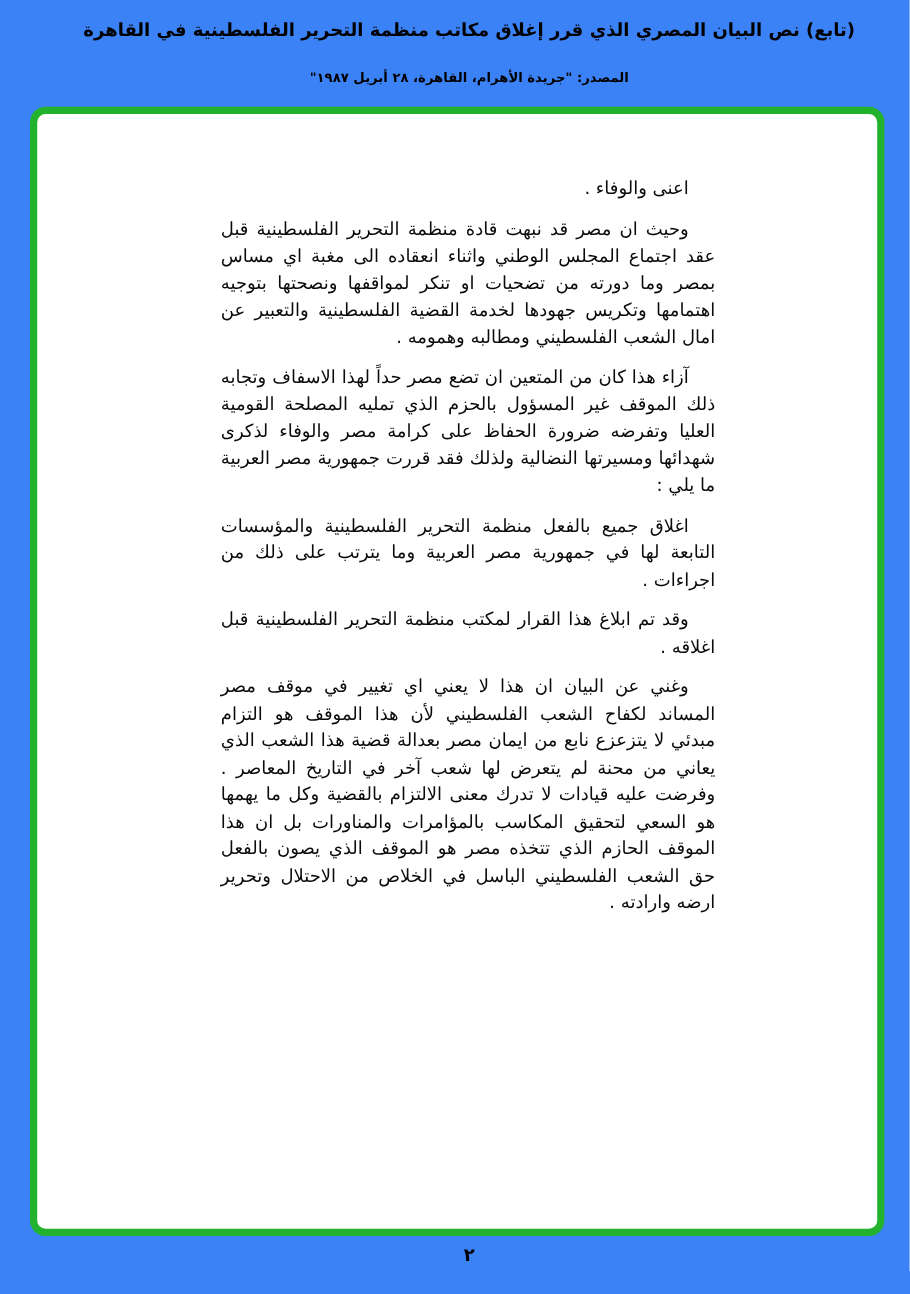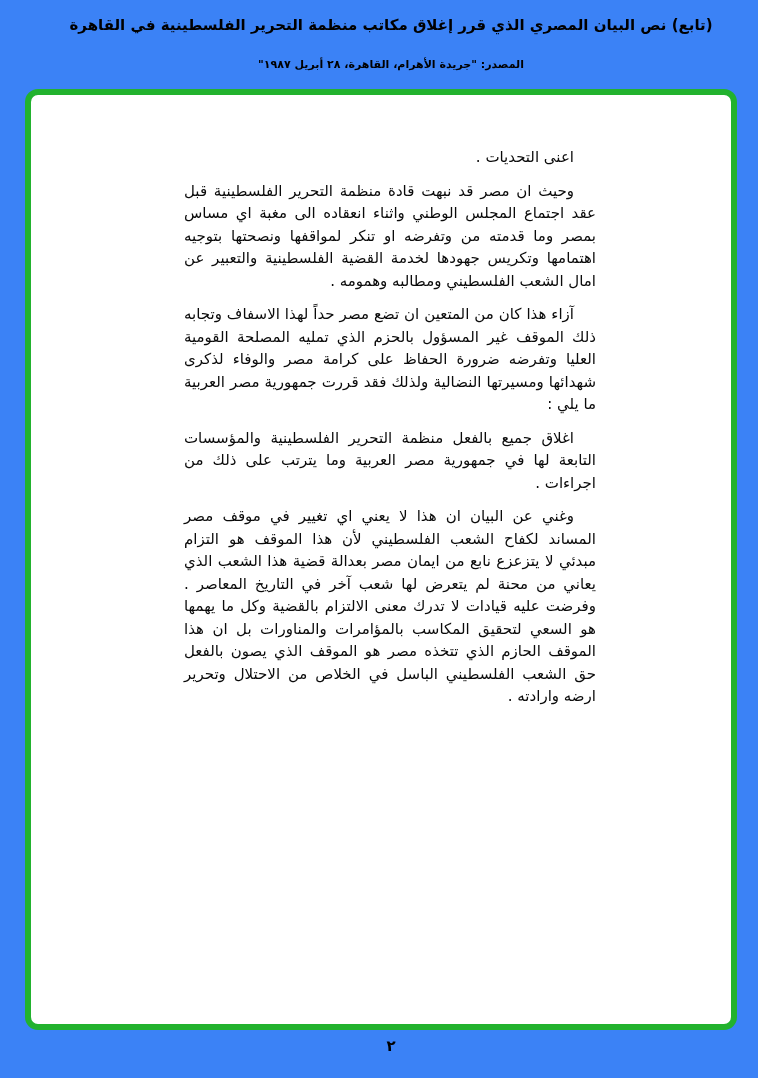--- a/index.html
+++ b/index.html
@@ -83,22 +83,23 @@
 
 <div class="page">
 
   <div class="doc-title">(تابع) نص البيان المصري الذي قرر إغلاق مكاتب منظمة التحرير الفلسطينية في القاهرة</div>
 
   <div class="doc-source">المصدر:  "جريدة الأهرام، القاهرة، ٢٨ أبريل ١٩٨٧"</div>
 
   <div class="highlight-box"></div>
 
   <div class="body-text">
-    <p>اعنى التحديات .</p>
-    <p>وحيث ان مصر قد نبهت قادة منظمة التحرير الفلسطينية قبل عقد اجتماع المجلس الوطني واثناء انعقاده الى مغبة اي مساس بمصر وما قدمته من وتفرضه او تنكر لمواقفها ونصحتها بتوجيه اهتمامها وتكريس جهودها لخدمة القضية الفلسطينية والتعبير عن امال الشعب الفلسطيني ومطالبه وهمومه .</p>
+    <p>اعنى والوفاء .</p>
+    <p>وحيث ان مصر قد نبهت قادة منظمة التحرير الفلسطينية قبل عقد اجتماع المجلس الوطني واثناء انعقاده الى مغبة اي مساس بمصر وما دورته من تضحيات او تنكر لمواقفها ونصحتها بتوجيه اهتمامها وتكريس جهودها لخدمة القضية الفلسطينية والتعبير عن امال الشعب الفلسطيني ومطالبه وهمومه .</p>
     <p>آزاء هذا كان من المتعين ان تضع مصر حداً لهذا الاسفاف وتجابه ذلك الموقف غير المسؤول بالحزم الذي تمليه المصلحة القومية العليا وتفرضه ضرورة الحفاظ على كرامة مصر والوفاء لذكرى شهدائها ومسيرتها النضالية ولذلك فقد قررت جمهورية مصر العربية ما يلي :</p>
     <p>اغلاق جميع بالفعل منظمة التحرير الفلسطينية والمؤسسات التابعة لها في جمهورية مصر العربية وما يترتب على ذلك من اجراءات .</p>
+    <p>وقد تم ابلاغ هذا القرار لمكتب منظمة التحرير الفلسطينية قبل اغلاقه .</p>
     <p>وغني عن البيان ان هذا لا يعني اي تغيير في موقف مصر المساند لكفاح الشعب الفلسطيني لأن هذا الموقف هو التزام مبدئي لا يتزعزع نابع من ايمان مصر بعدالة قضية هذا الشعب الذي يعاني من محنة لم يتعرض لها شعب آخر في التاريخ المعاصر . وفرضت عليه قيادات لا تدرك معنى الالتزام بالقضية وكل ما يهمها هو السعي لتحقيق المكاسب بالمؤامرات والمناورات بل ان هذا الموقف الحازم الذي تتخذه مصر هو الموقف الذي يصون بالفعل حق الشعب الفلسطيني الباسل في الخلاص من الاحتلال وتحرير ارضه وارادته .</p>
   </div>
 
   <div class="page-number">٢</div>
 
 </div>
 
 </body></html>

